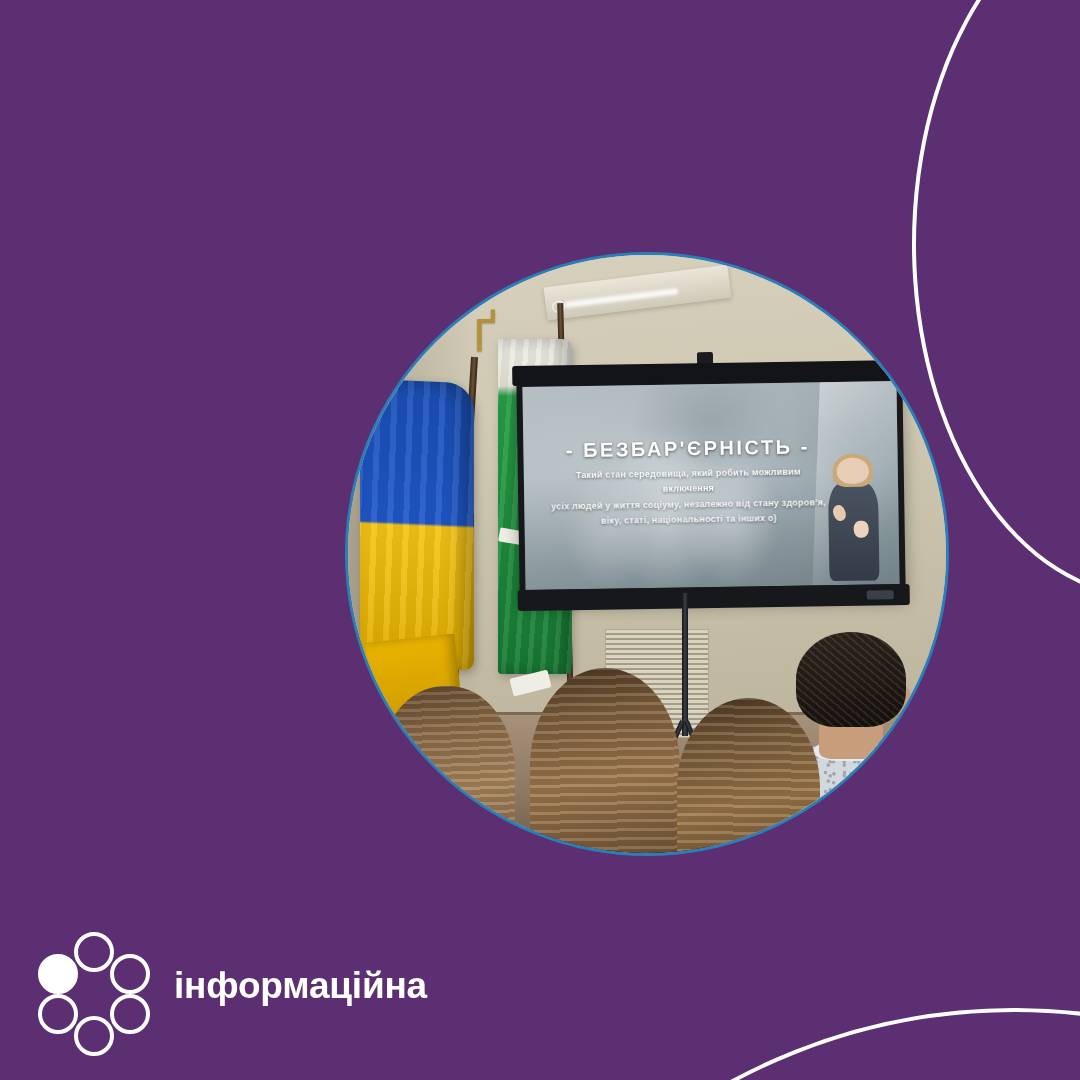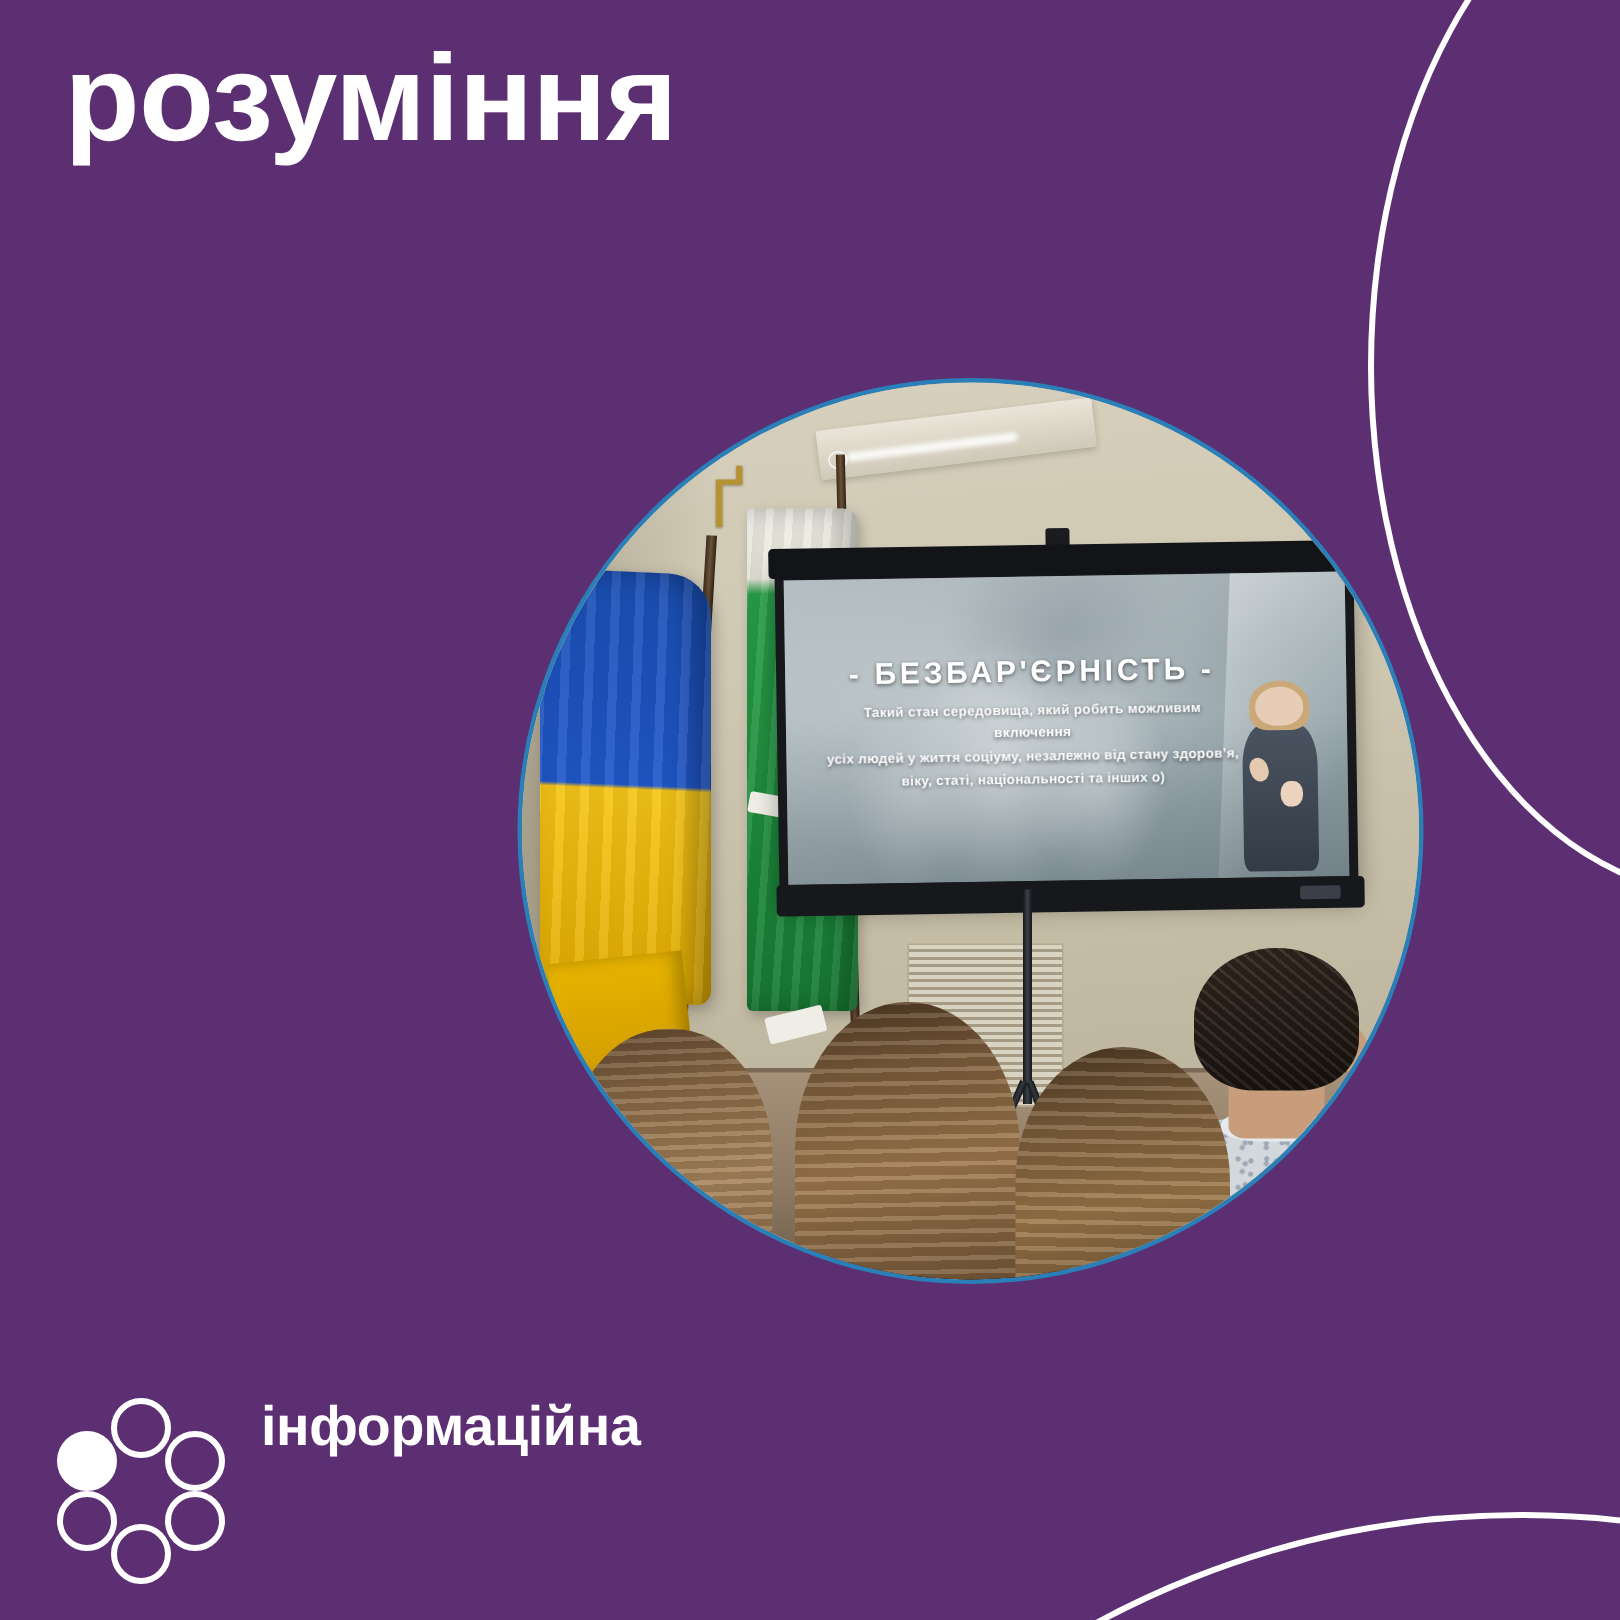--- a/index.html
+++ b/index.html
@@ -454,20 +454,21 @@
     width:18%; height:12%;
     background:#232328; border-radius:5px;
   }
 
   
   #logo {
     position: absolute;
     left: 38px;
     top: 930px;
     display: flex;
+    align-items: center;
     gap: 24px;
   }
   #logo-mark {
     position: relative;
     width: 112px;
     height: 112px;
     flex: 0 0 auto;
   }
   .dot {
     position: absolute;
@@ -497,21 +498,20 @@
 </style>
 </head>
 <body>
 
 <div id="card">
 
   <div class="arc arc-top-right"></div>
   <div class="arc arc-bottom-right"></div>
 
   <div id="title">
-    <span class="tline">розуміння</span>
   </div>
 
   <div id="photo-wrap">
     <div id="photo">
 
       <div class="wall"></div>
       <div class="wall-shadow"></div>
       <div class="baseboard"></div>
       <div class="floor"></div>
 

